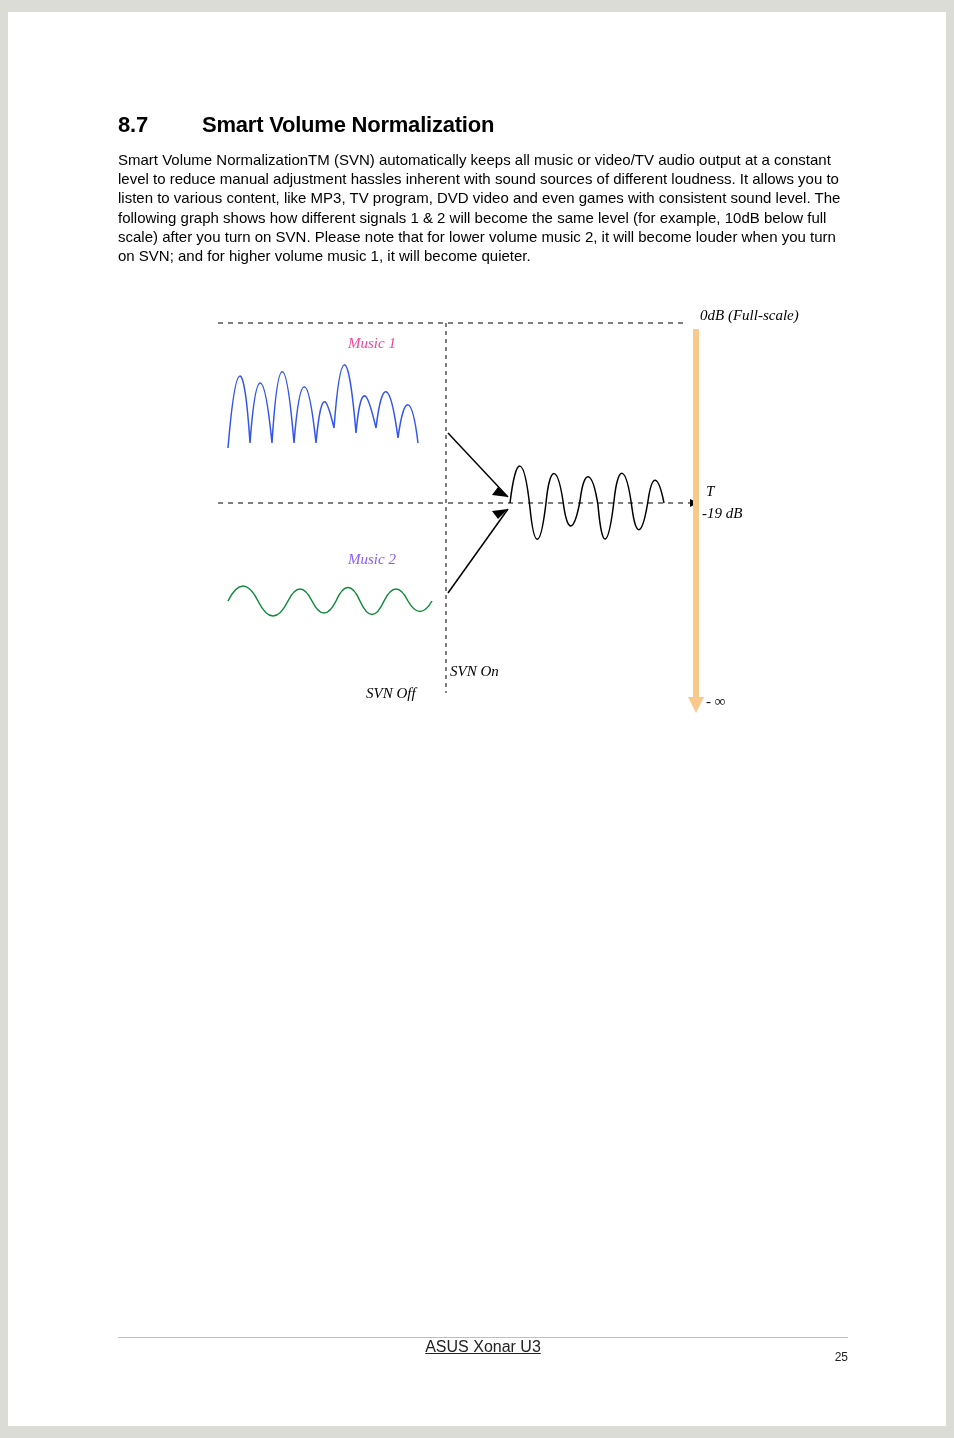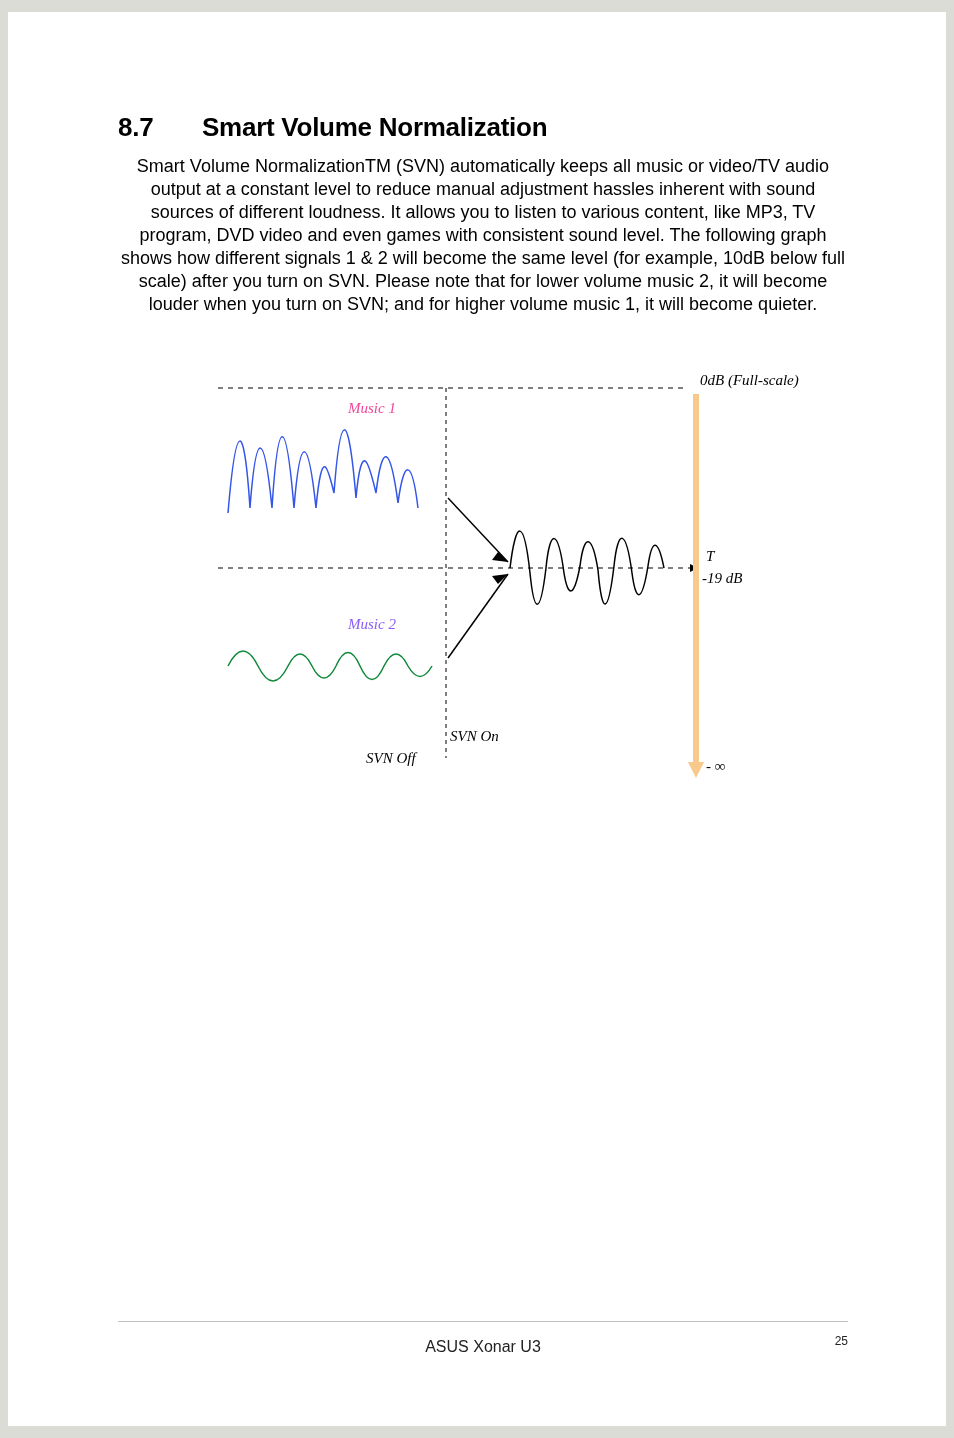--- a/index.html
+++ b/index.html
@@ -11,32 +11,31 @@
   }
   .page {
     background: #ffffff;
     width: 100%;
     height: 100%;
     padding: 100px 98px 50px 110px;
     position: relative;
   }
   .heading {
     font-weight: bold;
-    font-size: 26px;
+    font-size: 22px;
     margin-bottom: 12px;
     letter-spacing: -0.01em;
   }
   .heading .num { display: inline-block; width: 84px; }
   .body-text {
-    font-size: 18px;
+    font-size: 15px;
     line-height: 1.28;
     color: #000;
-    margin-bottom: 42px;
+    margin-bottom: 28px;
     font-stretch: condensed;
-    text-align: center;
   }
   .diagram {
     position: relative;
     width: 640px;
     height: 430px;
     margin-left: 60px;
   }
   .diagram svg { position: absolute; top: 0; left: 0; }
   .diagram .lbl {
     position: absolute;
@@ -44,25 +43,26 @@
     font-size: 15px;
     white-space: nowrap;
     font-style: italic;
   }
   .footer-line {
     position: absolute;
     left: 110px;
     right: 98px;
     bottom: 70px;
     border-top: 1px solid #bfbfbf;
-    padding-top: 16px;
+    padding-top: 0;
     display: flex;
     justify-content: center;
     font-size: 16px;
     color: #222;
+    text-decoration: underline;
   }
   .pagenum {
     position: absolute;
     right: 0;
     top: 12px;
     font-size: 12px;
     color: #222;
   }
 </style>
 </head>

